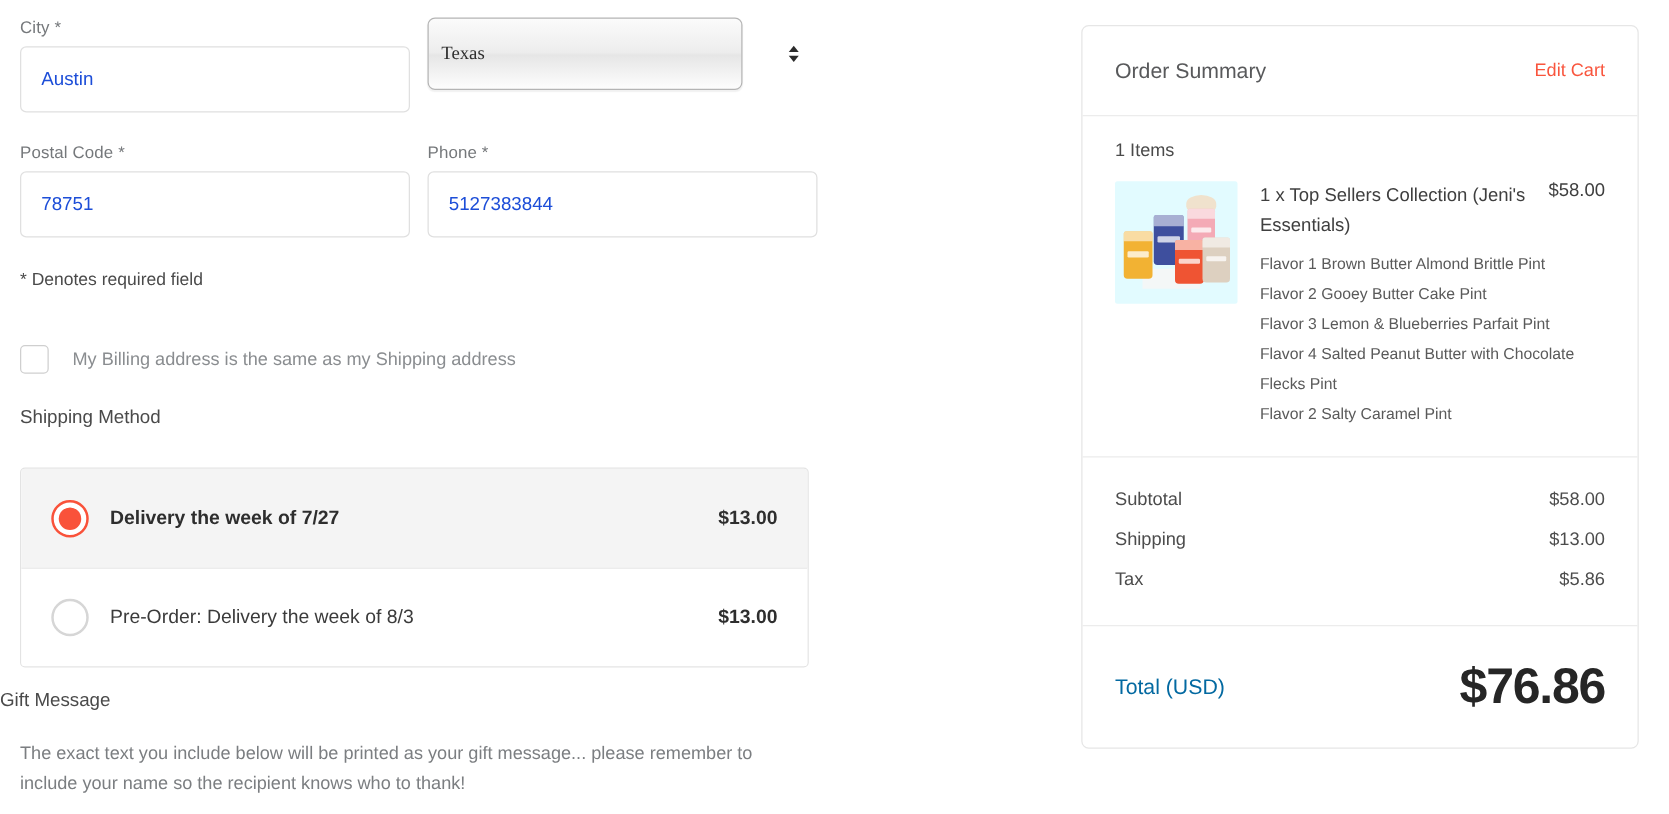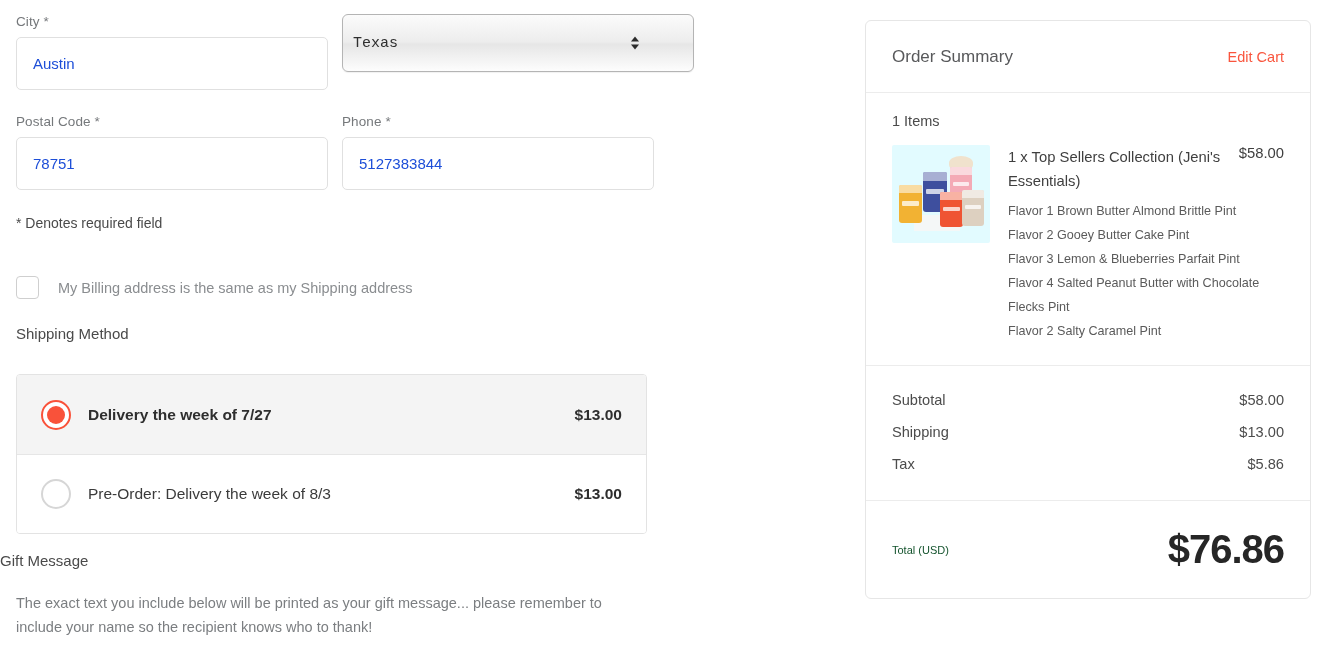--- a/index.html
+++ b/index.html
@@ -33,25 +33,25 @@
     background: #fff;
     font-family: "Liberation Sans", sans-serif;
     font-size: 15px;
     color: #1d4ed8;
     padding: 0 16px;
     outline: none;
   }
 
   .select-wrap { position: relative; width: 308px; height: 58px; }
   .native-select {
-    width: 352px; height: 58px;
+    width: 252px; height: 58px;
     border: 1px solid #b4b4b4;
     border-radius: 6px;
     background: linear-gradient(to bottom, #fbfbfb 0%, #ededed 48%, #e6e6e6 52%, #fdfdfd 100%);
-    font-family: Liberation Mono, monospace;
+    font-family: Liberation Serif, serif;
     font-size: 15px;
     color: #2e2e2e;
     padding: 0 34px 0 10px;
     outline: none;
     -webkit-appearance: none;
     appearance: none;
     box-shadow: 0 1px 1px rgba(0,0,0,.06);
   }
   .select-arrows {
     position: absolute; right: 11px; top: 50%;
@@ -224,21 +224,21 @@
   .tot-row {
     display: flex; justify-content: space-between;
     font-size: 14.6px; color: #4c4c4c;
     line-height: 32px;
   }
   .grand {
     padding: 26px;
     display: flex; justify-content: space-between; align-items: center;
     min-height: 90px;
   }
-  .grand-label { font-size: 11px; color: #14532d; }
+  .grand-label { font-size: 17px; color: #0369a1; }
   .grand-value { font-size: 40px; font-weight: bold; color: #262626; letter-spacing: -1px; }
 </style>
 </head>
 <body>
 
 <div class="page">
 
   <div class="form-col">
 
     <div class="field-row" style="left:0; top:14px;">

